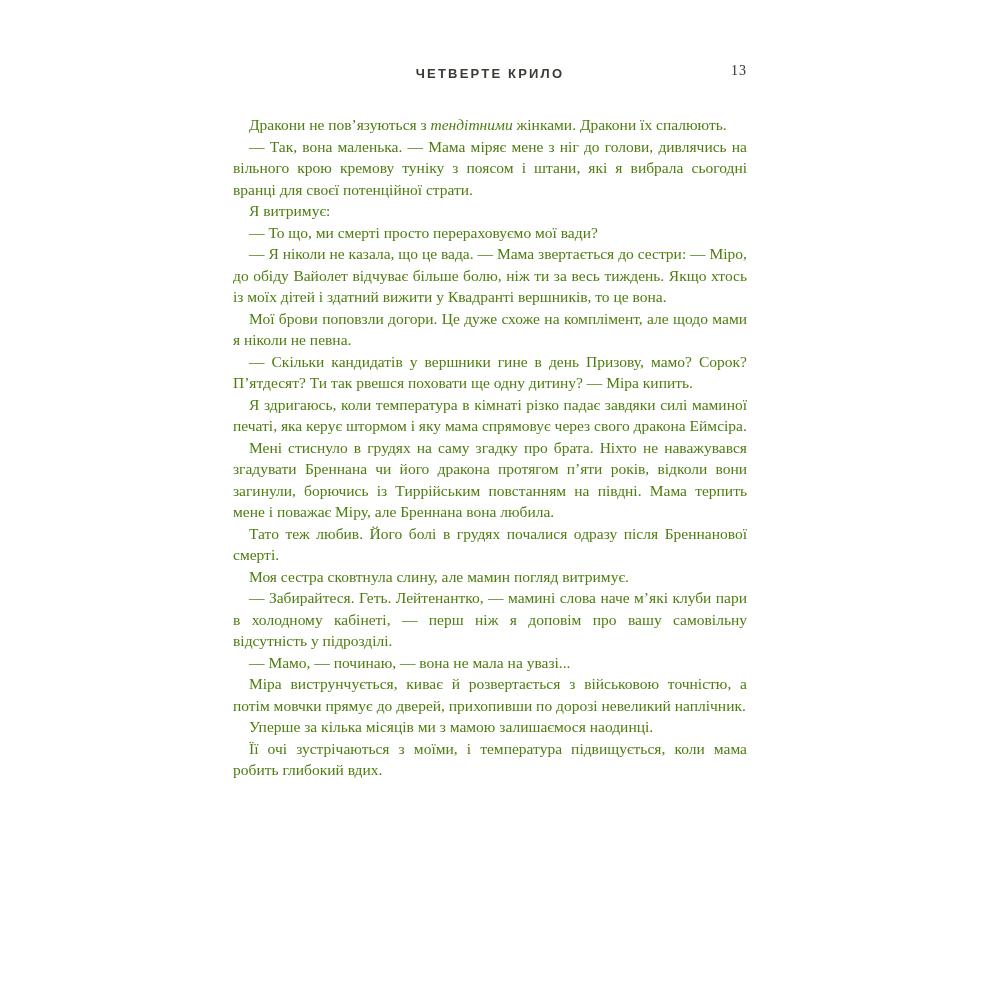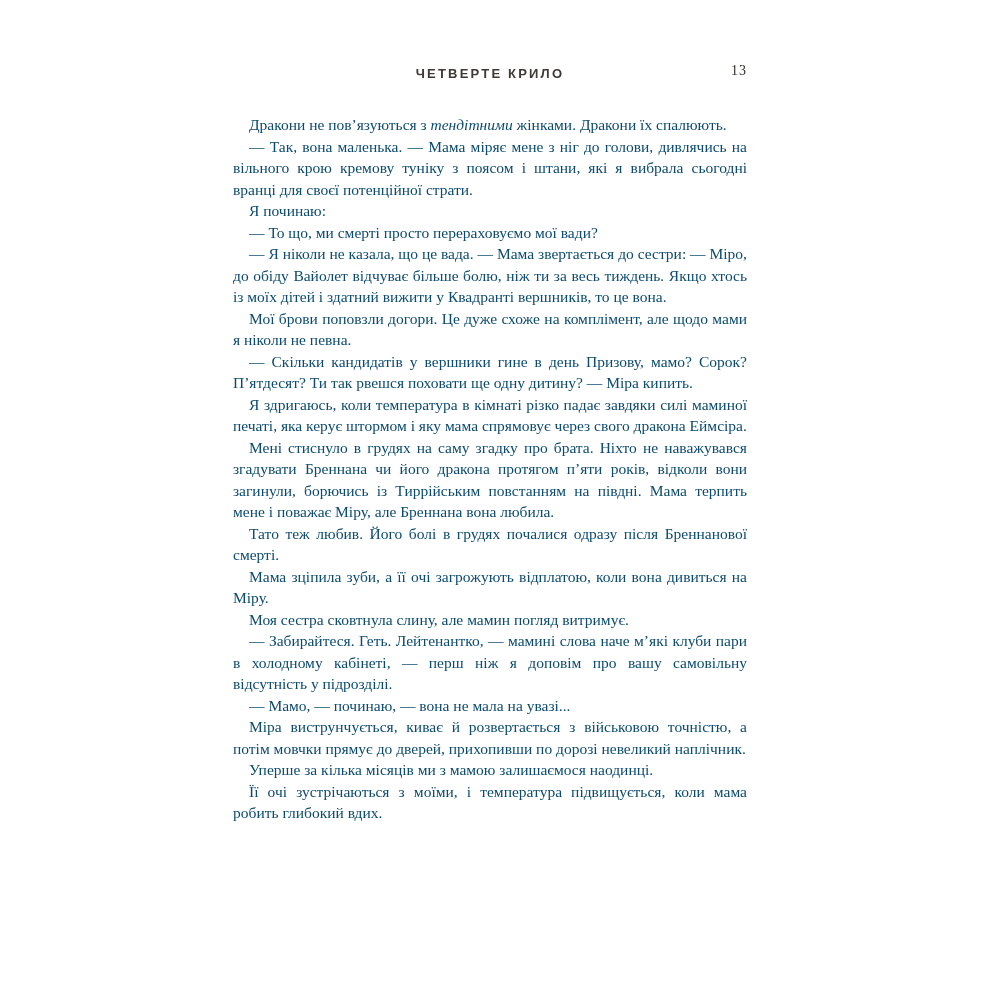--- a/index.html
+++ b/index.html
@@ -39,21 +39,21 @@
     font-family: "Liberation Serif", serif;
     font-size: 14px;
     letter-spacing: 1px;
     color: #332f2b;
   }
   .body-text {
     position: absolute;
     left: 233px;
     top: 114px;
     width: 514px;
-    color: #0c4a6e;
+    color: #4d7c0f;
     font-size: 15.5px;
     line-height: 21.5px;
     text-align: justify;
     text-justify: inter-word;
   }
   .para {
     text-indent: 16px;
     margin: 0;
   }
   .para em { font-style: italic; }
@@ -62,29 +62,28 @@
 <body>
 
 <div class="book-page">
   <div class="running-head">
     <span class="running-title">ЧЕТВЕРТЕ КРИЛО</span>
     <span class="page-number">13</span>
   </div>
   <div class="body-text">
       <p class="para"><span>Дракони не пов’язуються з </span><em>тендітними</em><span> жінками. Дракони їх спалюють.</span></p>
       <p class="para"><span>— Так, вона маленька. — Мама міряє мене з ніг до голови, дивлячись на вільного крою кремову туніку з поясом і штани, які я вибрала сьогодні вранці для своєї потенційної страти.</span></p>
-      <p class="para"><span>Я починаю:</span></p>
+      <p class="para"><span>Я витримує:</span></p>
       <p class="para"><span>— То що, ми смерті просто перераховуємо мої вади?</span></p>
       <p class="para"><span>— Я ніколи не казала, що це вада. — Мама звертається до сестри: — Міро, до обіду Вайолет відчуває більше болю, ніж ти за весь тиждень. Якщо хтось із моїх дітей і здатний вижити у Квадранті вершників, то це вона.</span></p>
       <p class="para"><span>Мої брови поповзли догори. Це дуже схоже на комплімент, але щодо ма­ми я ніколи не певна.</span></p>
       <p class="para"><span>— Скільки кандидатів у вершники гине в день Призову, мамо? Сорок? П’ятдесят? Ти так рвешся поховати ще одну дитину? — Міра кипить.</span></p>
       <p class="para"><span>Я здригаюсь, коли температура в кімнаті різко падає завдяки силі мами­ної печаті, яка керує штормом і яку мама спрямовує через свого дракона Еймсіра.</span></p>
       <p class="para"><span>Мені стиснуло в грудях на саму згадку про брата. Ніхто не наважував­ся згадувати Бреннана чи його дракона протягом п’яти років, відколи во­ни загинули, борючись із Тиррійським повстанням на півдні. Мама тер­пить мене і поважає Міру, але Бреннана вона любила.</span></p>
       <p class="para"><span>Тато теж любив. Його болі в грудях почалися одразу після Бреннано­вої смерті.</span></p>
-      <p class="para"><span>Мама зціпила зуби, а її очі загрожують відплатою, коли вона дивиться на Міру.</span></p>
       <p class="para"><span>Моя сестра сковтнула слину, але мамин погляд витримує.</span></p>
       <p class="para"><span>— Забирайтеся. Геть. Лейтенантко, — мамині слова наче м’які клуби пари в холодному кабінеті, — перш ніж я доповім про вашу самовільну відсутність у підрозділі.</span></p>
       <p class="para"><span>— Мамо, — починаю, — вона не мала на увазі...</span></p>
       <p class="para"><span>Міра виструнчується, киває й розвертається з військовою точністю, а потім мовчки прямує до дверей, прихопивши по дорозі невеликий на­плічник.</span></p>
       <p class="para"><span>Уперше за кілька місяців ми з мамою залишаємося наодинці.</span></p>
       <p class="para"><span>Її очі зустрічаються з моїми, і температура підвищується, коли мама робить глибокий вдих.</span></p>
     </div>
 </div>
 
 </body></html>

